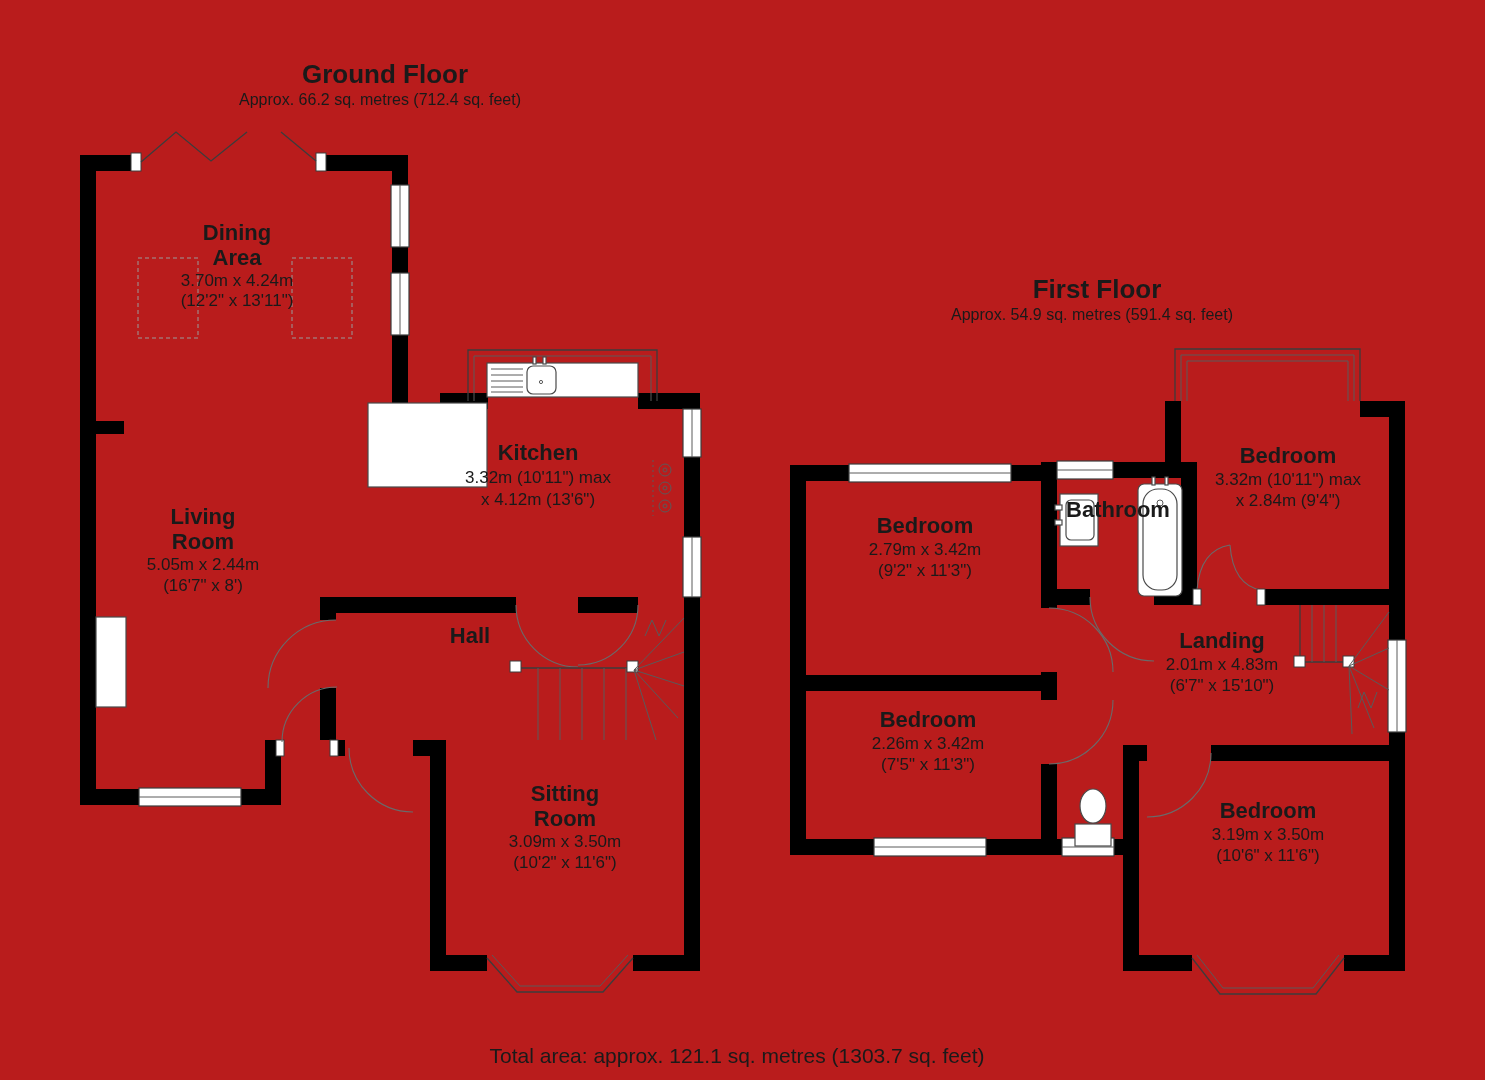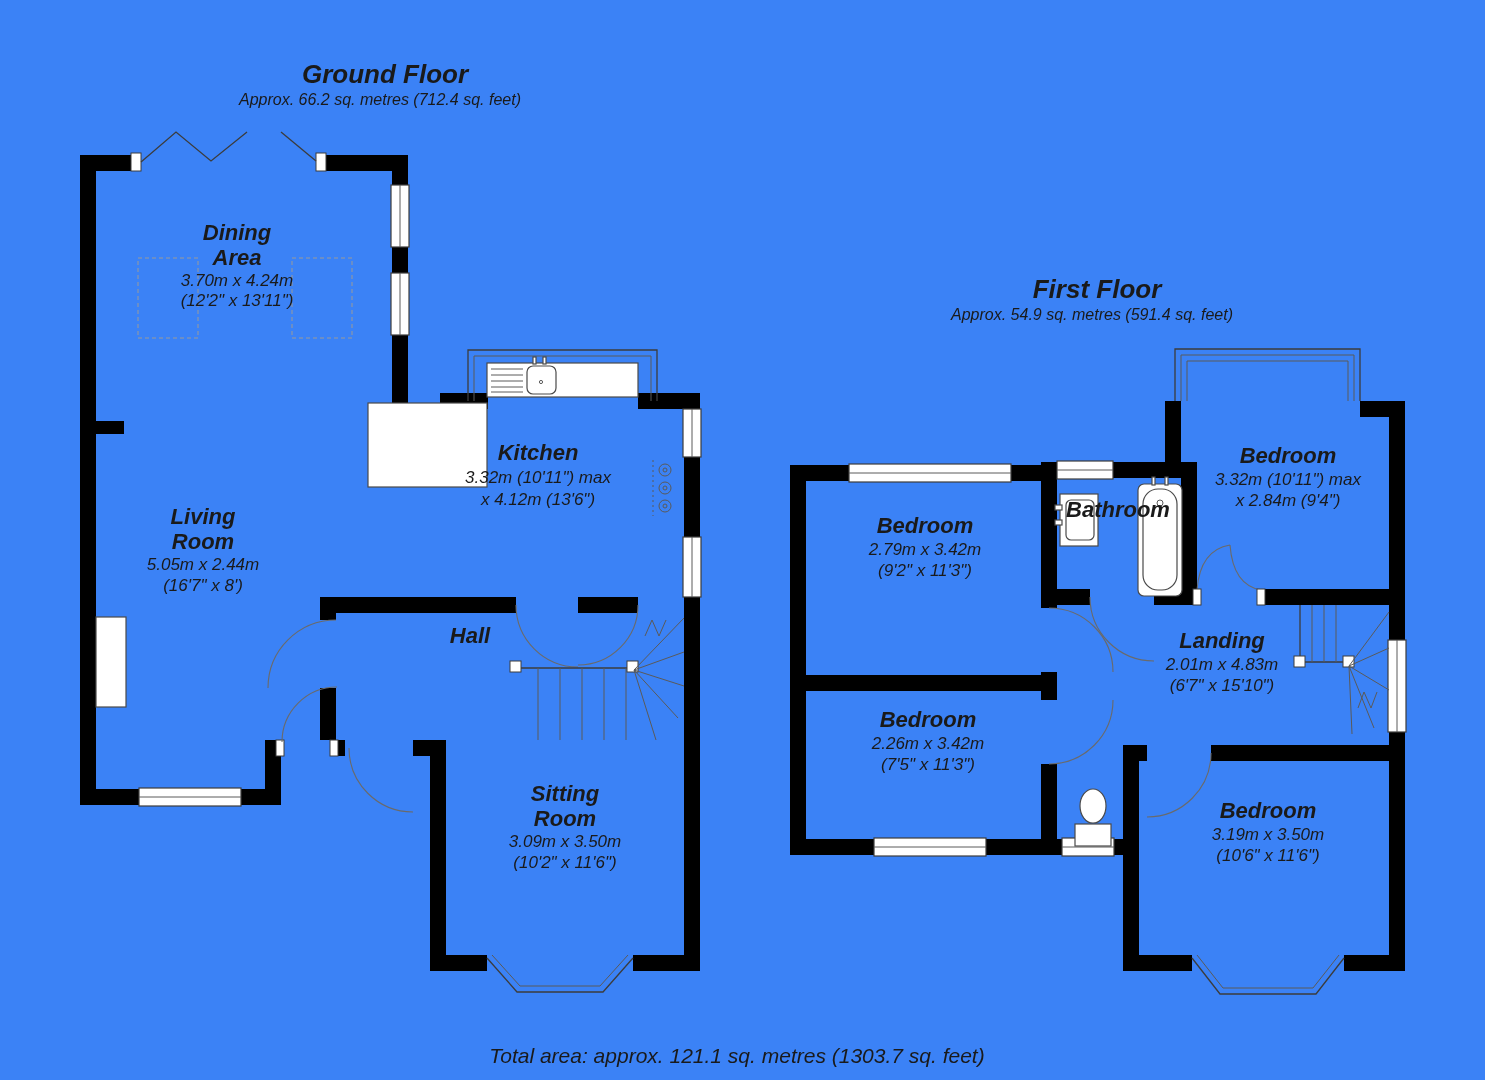--- a/index.html
+++ b/index.html
@@ -1,17 +1,17 @@
 <!DOCTYPE html>
 <html><head>
 <meta charset="utf-8">
 <style>
   html,body{margin:0;padding:0;background:#ffffff;}
-  .canvas{position:relative;width:1485px;height:1080px;background:#3b82f6;overflow:hidden;
-          font-family:"Liberation Sans",sans-serif;font-style:italic;}
+  .canvas{position:relative;width:1485px;height:1080px;background:#b91c1c;overflow:hidden;
+          font-family:"Liberation Sans",sans-serif;}
   svg{display:block;}
   .wall{fill:#000000;stroke:none;}
   .thin{fill:none;stroke:#3c3c3c;stroke-width:1.3;}
   .thin2{fill:none;stroke:#5a5a5a;stroke-width:1;}
   .winfill{fill:#ffffff;stroke:#3c3c3c;stroke-width:1.2;}
   .fixture{fill:#ffffff;stroke:#4a4a4a;stroke-width:1.2;}
   .arc{fill:none;stroke:#6a6a6a;stroke-width:1.1;}
   .dash{fill:none;stroke:#9a9a9a;stroke-width:1;stroke-dasharray:4 3;}
   .jamb{fill:#ffffff;stroke:#3c3c3c;stroke-width:1;}
   .floor-title{font-size:26px;font-weight:bold;fill:#1a1a1a;text-anchor:middle;}

